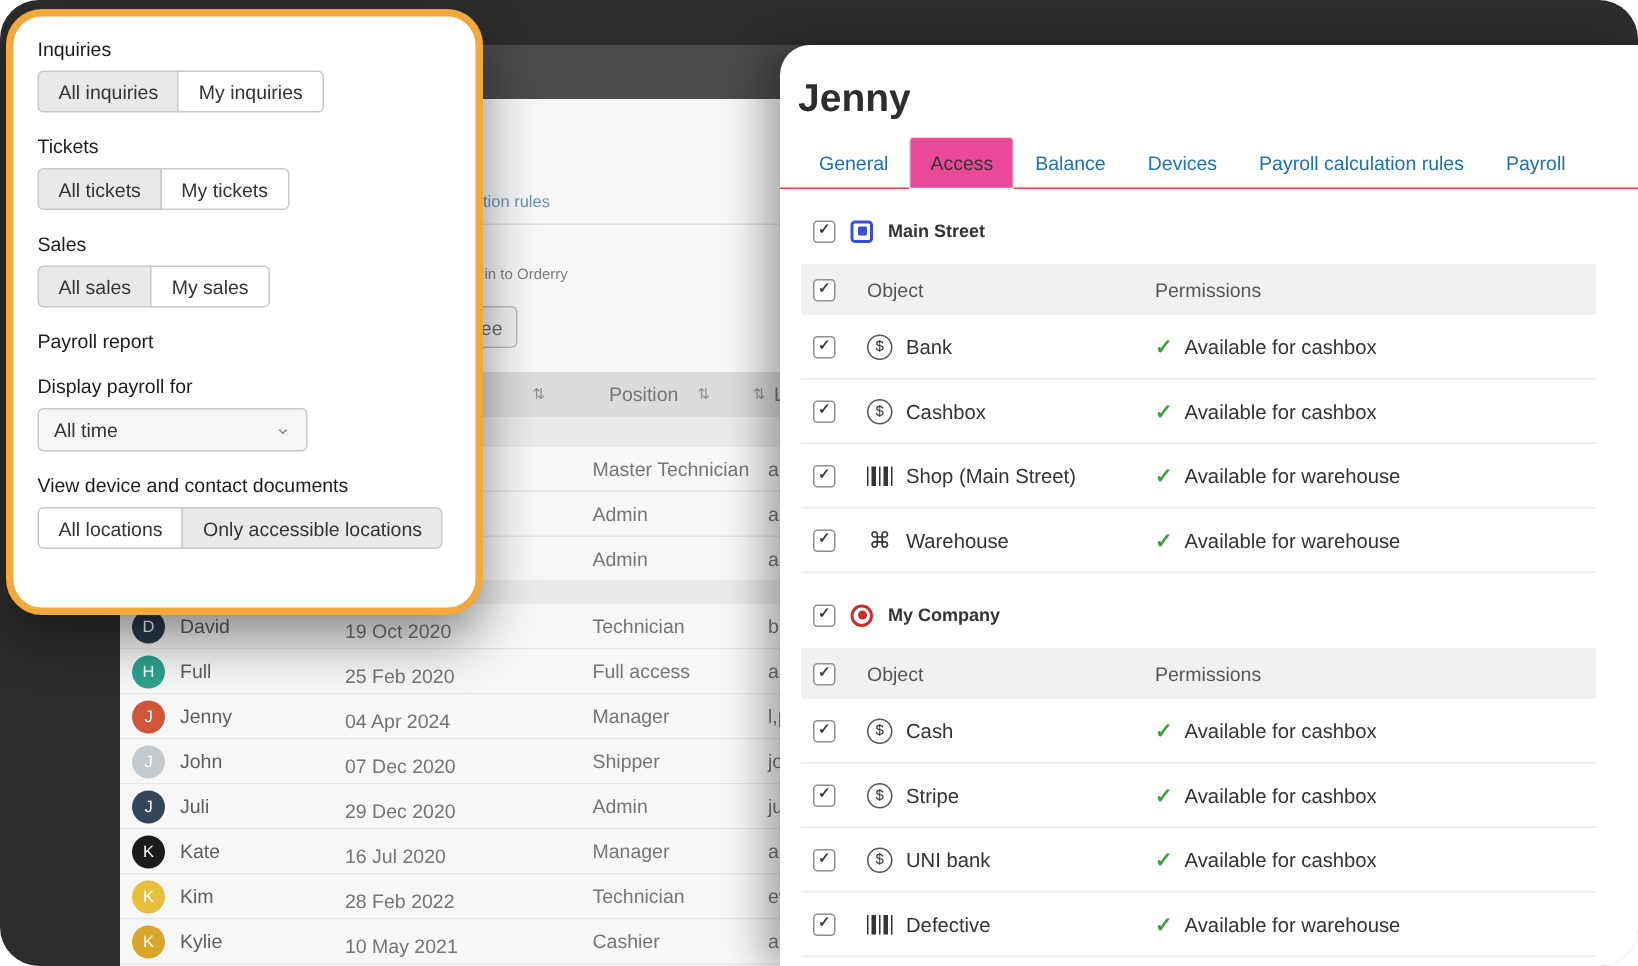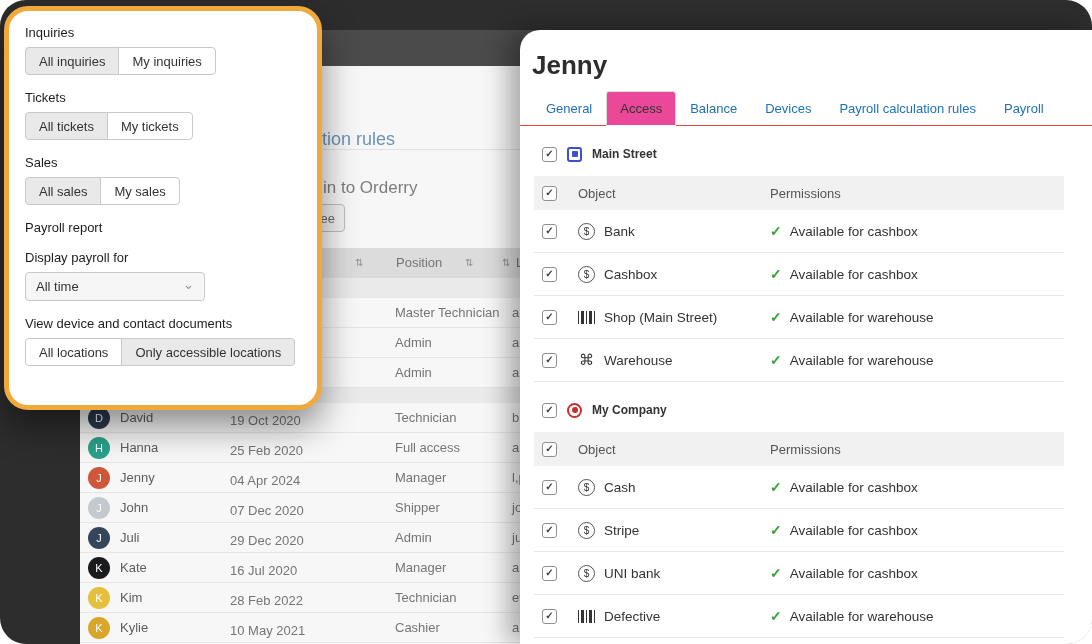--- a/index.html
+++ b/index.html
@@ -3,31 +3,31 @@
 <meta charset="utf-8">
 <style>
   *{margin:0;padding:0;box-sizing:border-box;}
   html,body{width:1092px;height:644px;}
   body{background:#ffffff;font-family:"Liberation Sans",sans-serif;position:relative;overflow:hidden;}
   .screen{position:absolute;inset:0;background:#2d2d2e;border-radius:26px;overflow:hidden;}
 
   
   .app{position:absolute;left:80px;top:30px;right:0;bottom:0;background:#f7f7f7;}
   .app-topbar{position:absolute;left:0;top:0;right:0;height:36px;background:#4b4b4b;}
-  .tab-frag{position:absolute;left:242px;top:99px;font-size:18px;color:#6d93b8;cursor:pointer;}
+  .tab-frag{position:absolute;left:242px;top:99px;font-size:11px;color:#6d93b8;cursor:pointer;}
   .tabs-line{position:absolute;left:0;top:119px;right:0;height:1px;background:#e2e2e2;}
-  .signin-frag{position:absolute;left:243px;top:148px;font-size:17px;color:#7d7d7d;}
+  .signin-frag{position:absolute;left:243px;top:148px;font-size:10px;color:#7d7d7d;}
   .invite-btn{position:absolute;left:145px;top:174px;width:120px;height:28px;border:1px solid #bdbdbd;
     border-radius:4px;background:#f1f1f1;color:#6a6a6a;font-size:13px;display:flex;align-items:center;
     justify-content:flex-end;padding-right:9px;cursor:pointer;}
   .emp-table{position:absolute;left:0;top:218px;right:0;}
   .emp-header{height:30px;background:#dcdcdc;position:relative;color:#757575;font-size:13px;}
   .emp-header span{position:absolute;top:7px;}
   .sort{font-size:10px;color:#8f8f8f;top:9px !important;cursor:pointer;}
-  .s1{left:275px;} .hpos{left:316px;} .s2{left:385px;} .s3{left:422px;} .hloc{left:436px;}
+  .s1{left:275px;} .hpos{left:326px;} .s2{left:385px;} .s3{left:422px;} .hloc{left:436px;}
   .band,.band2{background:#eaeaea;}
   .band{height:20px;} .band2{height:15px;}
   .emp-row{height:30px;position:relative;border-bottom:1px solid #e6e6e6;background:#f7f7f7;font-size:13px;color:#757575;cursor:pointer;}
   .emp-row .avatar{position:absolute;left:8px;top:4px;width:22px;height:22px;border-radius:50%;color:#fff;
     font-size:11px;display:flex;align-items:center;justify-content:center;}
   .emp-row .nm{position:absolute;left:40px;top:7px;color:#5d5d5d;}
   .emp-row .dt{position:absolute;left:150px;top:10px;}
   .emp-row .ps{position:absolute;left:315px;top:7px;}
   .emp-row .lc{position:absolute;left:432px;top:7px;}
 
@@ -130,21 +130,21 @@
           <div class="band2"></div>
           <div class="emp-row">
             <span class="avatar" style="background: rgb(43, 58, 77);">D</span>
             <span class="nm">David</span>
             <span class="dt">19 Oct 2020</span>
             <span class="ps">Technician</span>
             <span class="lc">b.</span>
           </div>
           <div class="emp-row">
             <span class="avatar" style="background: rgb(42, 161, 139);">H</span>
-            <span class="nm">Hanna</span>
+            <span class="nm">Full</span>
             <span class="dt">25 Feb 2020</span>
             <span class="ps">Full access</span>
             <span class="lc">ar</span>
           </div>
           <div class="emp-row">
             <span class="avatar" style="background: rgb(208, 86, 58);">J</span>
             <span class="nm">Jenny</span>
             <span class="dt">04 Apr 2024</span>
             <span class="ps">Manager</span>
             <span class="lc">l,p</span>

